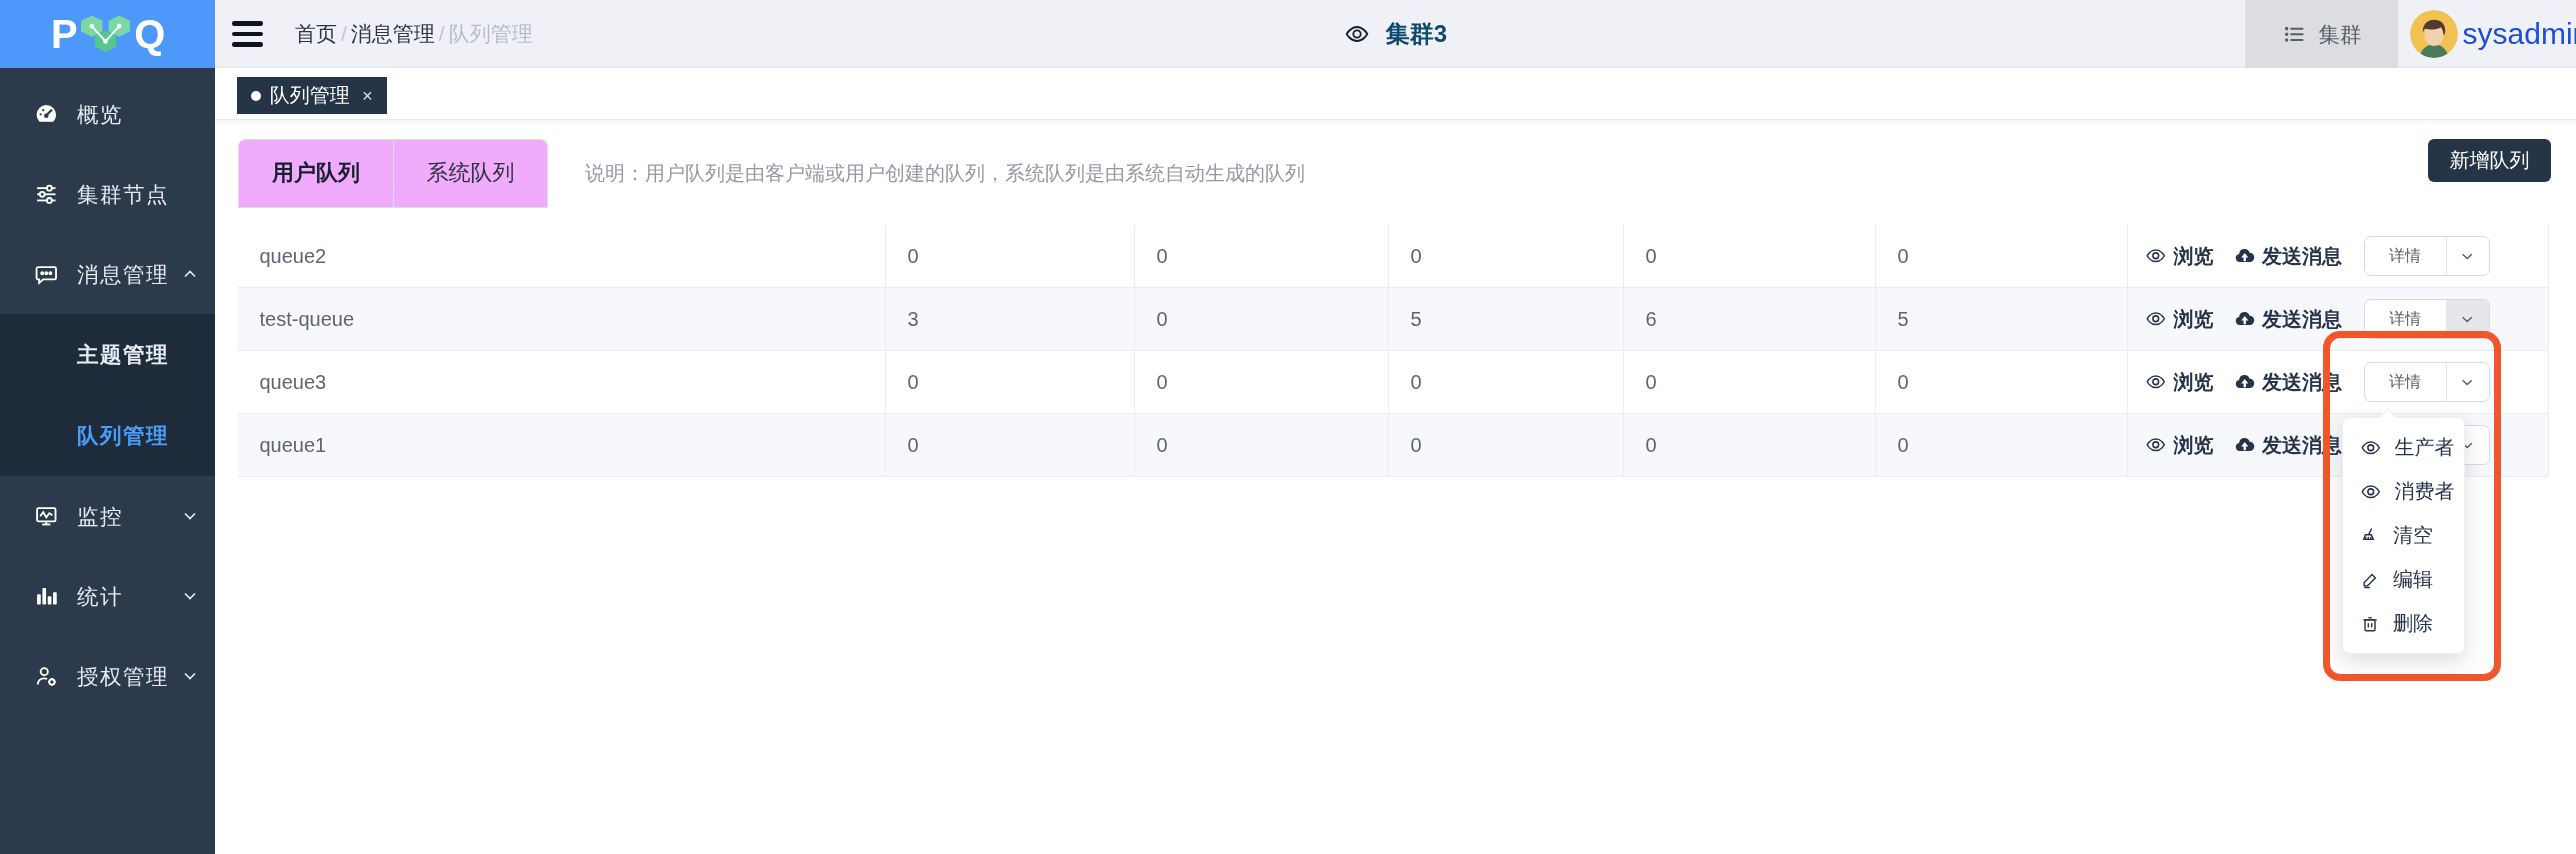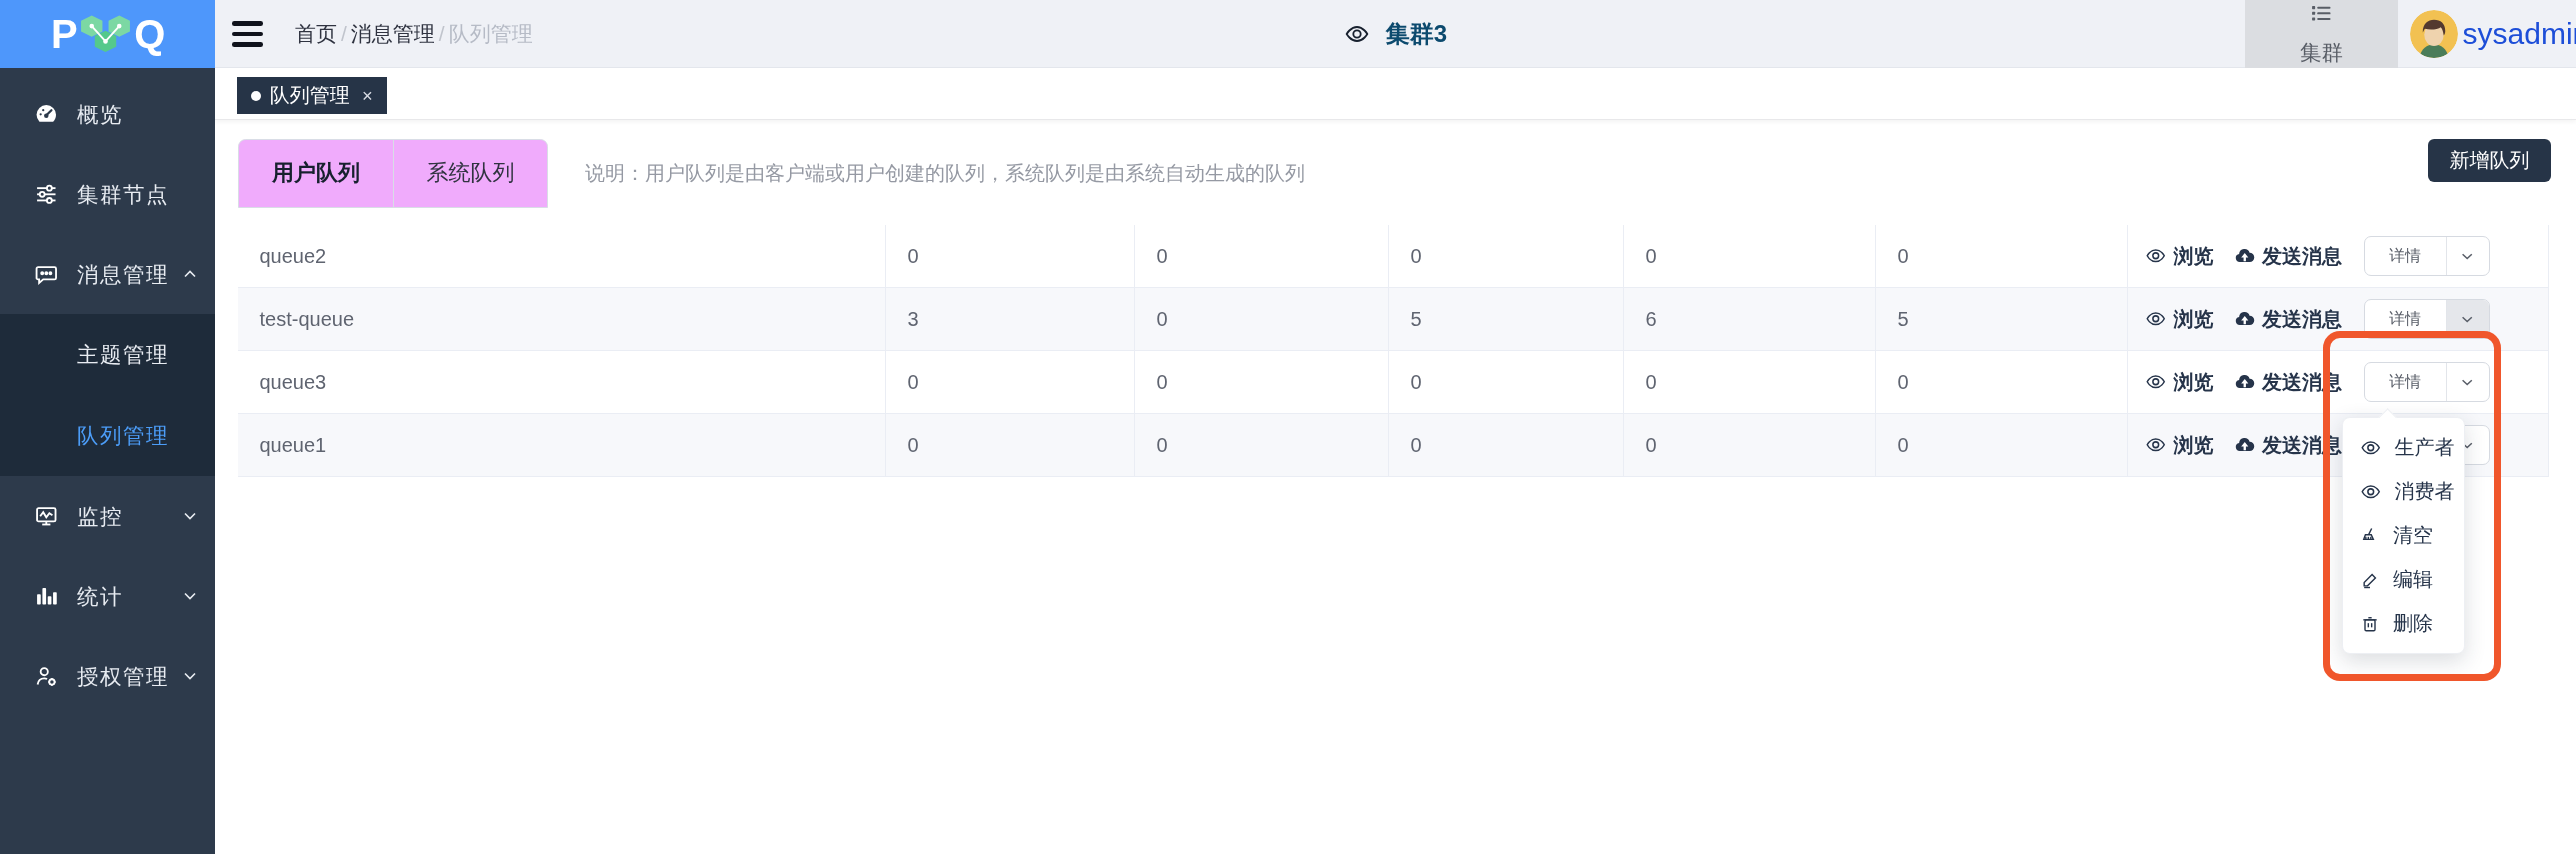--- a/index.html
+++ b/index.html
@@ -10,34 +10,34 @@
   .sidebar { position:absolute; left:0; top:0; width:215px; height:855px; background:#2d3a4b; z-index:5; }
   .logo { height:68px; background:#4e97fb; display:flex; align-items:center; justify-content:center; gap:1.5px; }
   .logo-letter { color:#fff; font-size:40px; font-weight:bold; letter-spacing:-1.5px; }
   .nav { padding-top:6.1px; }
   .nav-item { height:80px; display:flex; align-items:center; position:relative; cursor:pointer; color:#e8ecf2; }
   .nav-item .nav-icon { position:absolute; left:34px; width:24.6px; height:24.6px; display:flex; align-items:center; justify-content:center; }
   .nav-item .nav-label { position:absolute; left:77px; font-size:21.5px; letter-spacing:1.5px; }
   .nav-item .nav-caret { position:absolute; left:180px; width:20px; height:20px; }
   .submenu { background:#1e2b3a; }
   .submenu .nav-item { height:81px; }
-  .submenu .nav-label { left:77px; }
+  .submenu .nav-label { left:77px;font-weight:bold; }
   .nav-item.active .nav-label { color:#4c9df8; }
 
   
   .topbar { position:absolute; left:215px; top:0; width:2361px; height:68px; background:#eff1f6; border-bottom:0.8px solid #e3e6ec; z-index:4; }
   .topbar-left { position:absolute; left:17px; top:0; height:68px; display:flex; align-items:center; gap:32px; }
   .hamburger { width:31px; height:26px; display:flex; flex-direction:column; justify-content:space-between; cursor:pointer; }
   .hamburger span { display:block; width:31px; height:4.6px; background:#10131c; border-radius:2.3px; }
   .breadcrumb { display:flex; align-items:center; gap:4px; font-size:21px; }
   .crumb { color:#2f3340; cursor:pointer; }
   .crumb-sep { color:#c0c4cc; }
   .crumb.current { color:#b6bbc6; cursor:default; }
   .topbar-title { position:absolute; left:0; right:0; top:0; height:68px; display:flex; align-items:center; justify-content:center; gap:16px; font-size:24px; font-weight:bold; color:#0c4a6e; pointer-events:none; }
-  .cluster-btn { position:absolute; left:2030px; top:0; width:153px; height:68px; background:#dbdde1; display:flex; align-items:center; justify-content:center; gap:12.3px; cursor:pointer;flex-direction:column; }
+  .cluster-btn { position:absolute; left:2030px; top:0; width:153px; height:68px; background:#dbdde1; display:flex; align-items:center; justify-content:center; gap:12.3px; cursor:pointer; }
   .cluster-btn .cb-label { font-size:21.5px; color:#585d66; }
   .user-area { position:absolute; left:2195px; top:0; height:68px; display:flex; align-items:center; gap:4.6px; cursor:pointer; }
   .avatar { width:48px; height:48px; border-radius:50%; overflow:hidden; flex:0 0 auto; }
   .username { font-size:30px; color:#1d4ed8; }
   .caret-down { width:0; height:0; border-left:7.7px solid transparent; border-right:7.7px solid transparent; border-top:10px solid #585d66; margin-left:3.1px; }
 
   
   .tagbar { position:absolute; left:215px; top:68px; width:2361px; height:52px; background:#fff; border-bottom:0.8px solid #e8e8ea; box-shadow:0 2.3px 4.6px rgba(0,0,0,.05); z-index:3; }
   .tag-chip { position:absolute; left:21.5px; top:9.2px; height:37px; background:#263447; color:#fff; display:flex; align-items:center; padding:0 14px; gap:9.2px; cursor:pointer; }
   .tag-dot { width:10px; height:10px; border-radius:50%; background:#fff; }

